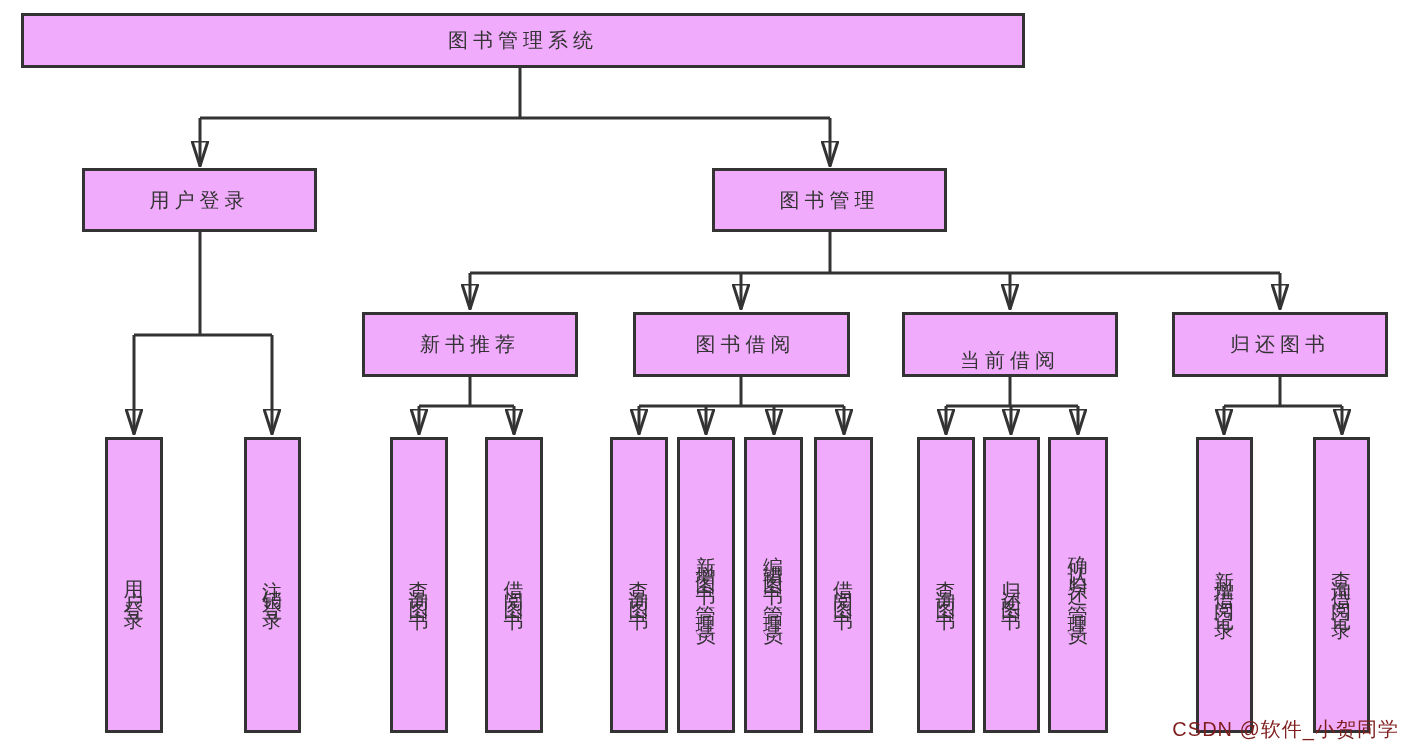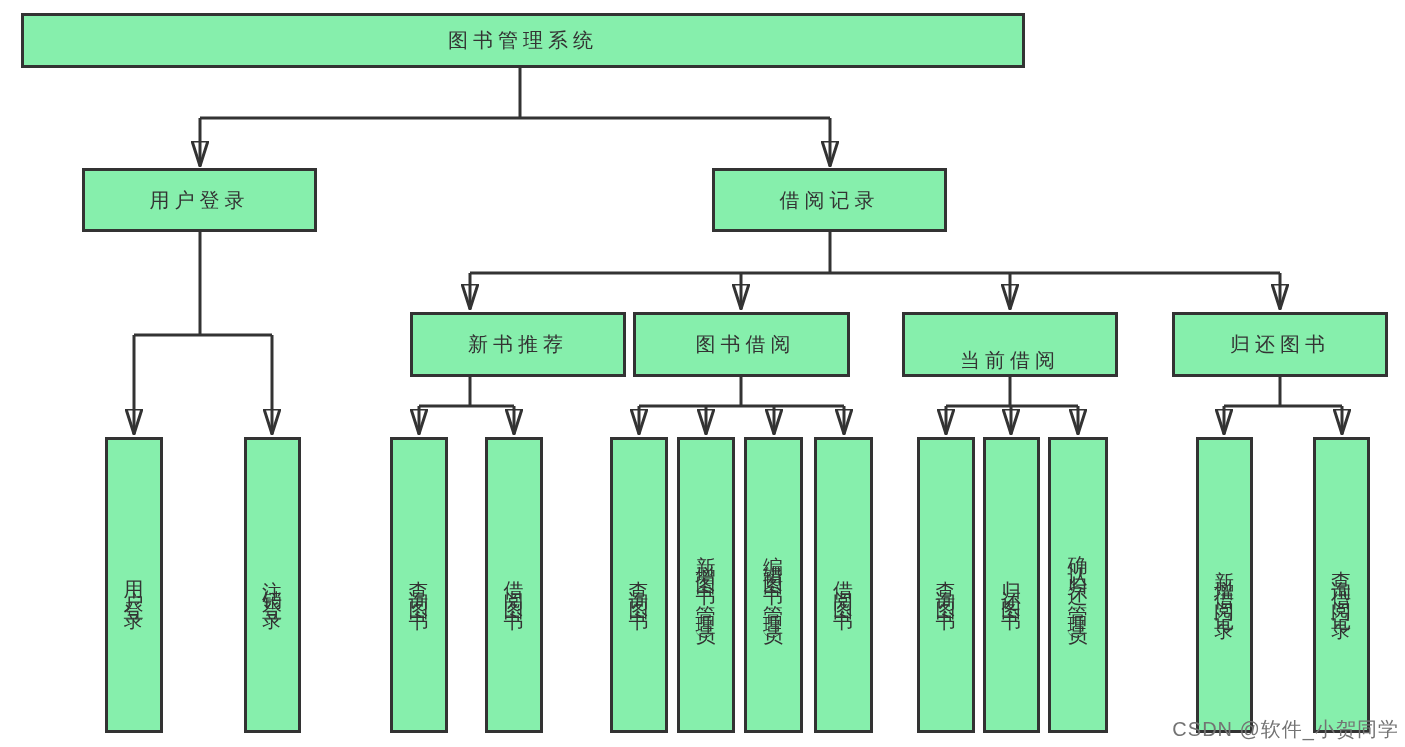--- a/index.html
+++ b/index.html
@@ -20,21 +20,21 @@
   .connector-layer path, .connector-layer line {
     stroke: #333333;
     stroke-width: 3;
     fill: none;
   }
   .arrowhead-fill { fill: #333333; stroke: none; }
   .node {
     position: absolute;
     box-sizing: border-box;
     border: 3px solid #333333;
-    background: #86efac;
+    background: #f0abfc;
     display: flex;
     align-items: center;
     justify-content: center;
   }
   .node.h span {
     font-size: 20px;
     letter-spacing: 5px;
     white-space: nowrap;
     color: #333333;
   }
@@ -46,21 +46,21 @@
     line-height: 1;
     white-space: nowrap;
     color: #333333;
   }
   .watermark {
     position: absolute;
     right: 6px;
     bottom: 4px;
     font-size: 20px;
     letter-spacing: 1px;
-    color: #737373;
+    color: #7f1d1d;
     white-space: nowrap;
     pointer-events: none;
   }
 </style>
 </head>
 <body>
 
 <div class="canvas">
 
   <svg class="connector-layer" width="1405" height="747" viewBox="0 0 1405 747" xmlns="http://www.w3.org/2000/svg">
@@ -126,24 +126,24 @@
   </svg>
 
   <div class="node h" style="left:21px; top:13px; width:1004px; height:55px;">
     <span>图书管理系统</span>
   </div>
 
   <div class="node h" style="left:82px; top:168px; width:235px; height:64px;">
     <span>用户登录</span>
   </div>
   <div class="node h" style="left:712px; top:168px; width:235px; height:64px;">
-    <span>借阅记录</span>
+    <span>图书管理</span>
   </div>
 
-  <div class="node h" style="left:362px; top:312px; width:216px; height:65px;margin-left:48px;">
+  <div class="node h" style="left:362px; top:312px; width:216px; height:65px;">
     <span>新书推荐</span>
   </div>
   <div class="node h" style="left:633px; top:312px; width:217px; height:65px;padding-left:8px;">
     <span>图书借阅</span>
   </div>
   <div class="node h" style="left:902px; top:312px; width:216px; height:65px;align-items:flex-end;">
     <span>当前借阅</span>
   </div>
   <div class="node h" style="left:1172px; top:312px; width:216px; height:65px;">
     <span>归还图书</span>

